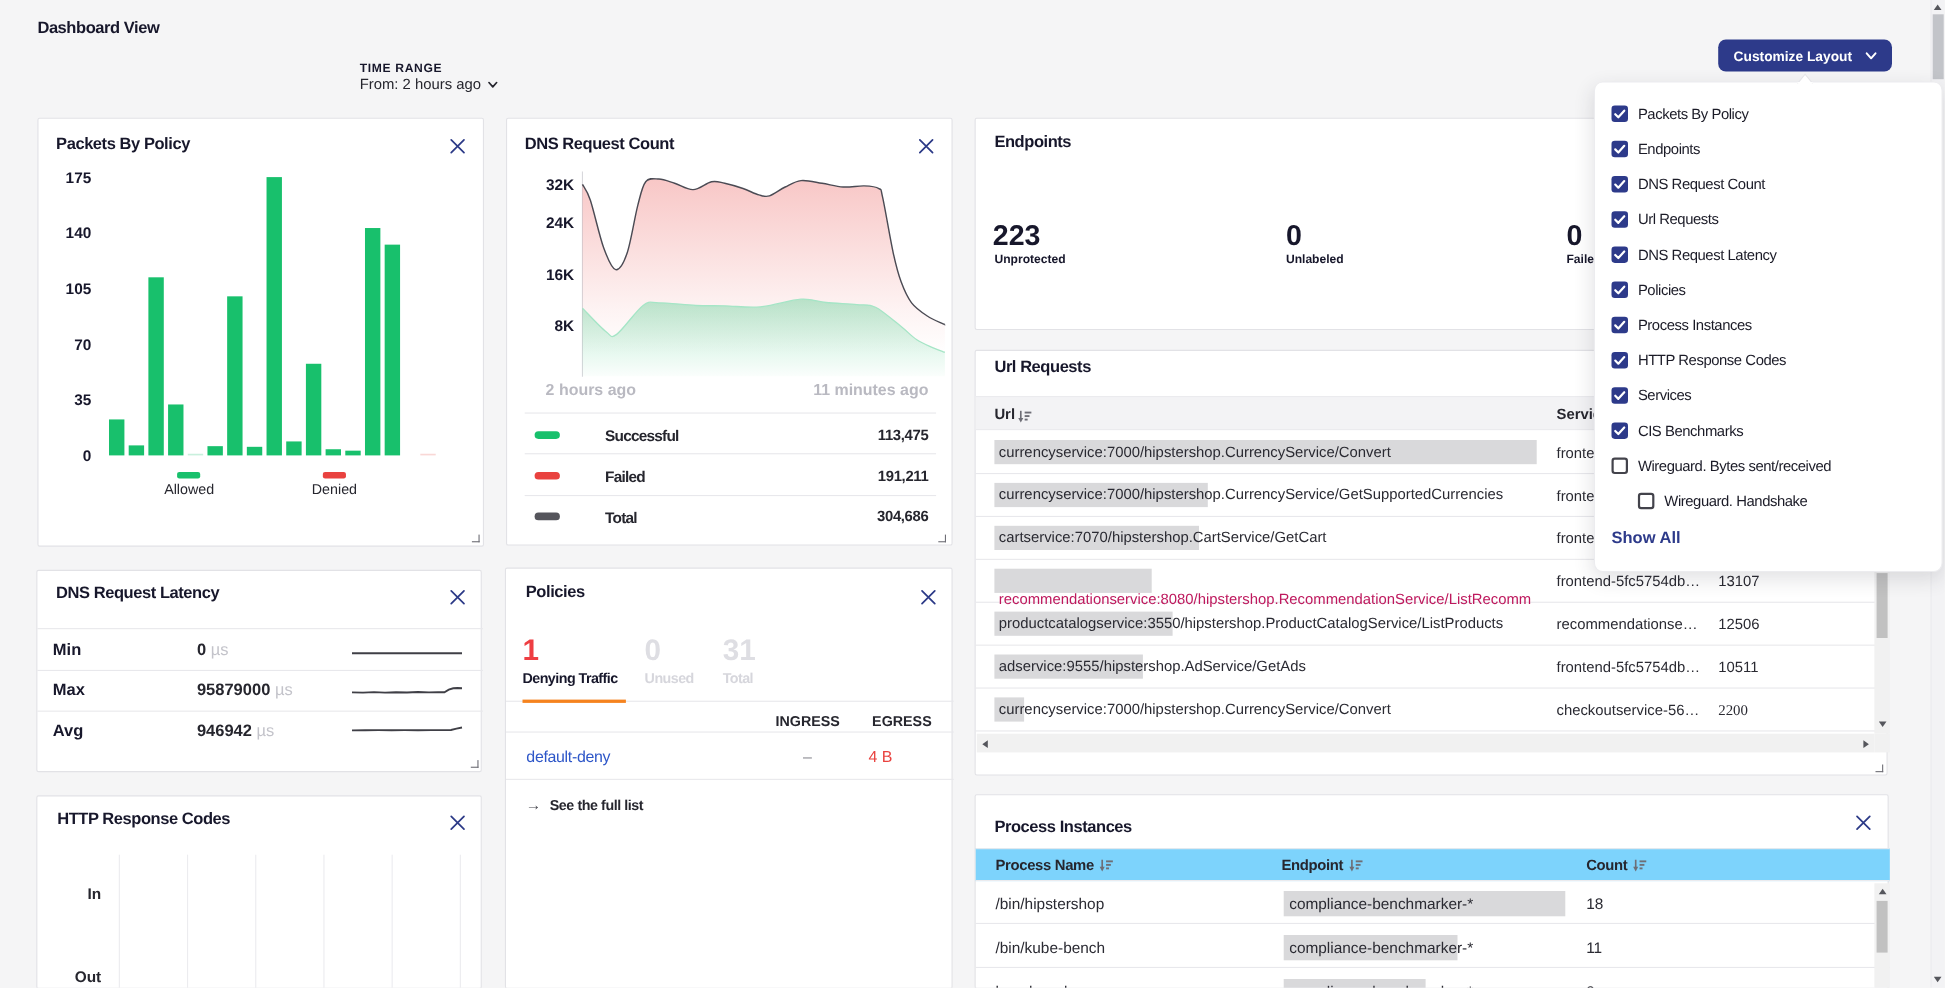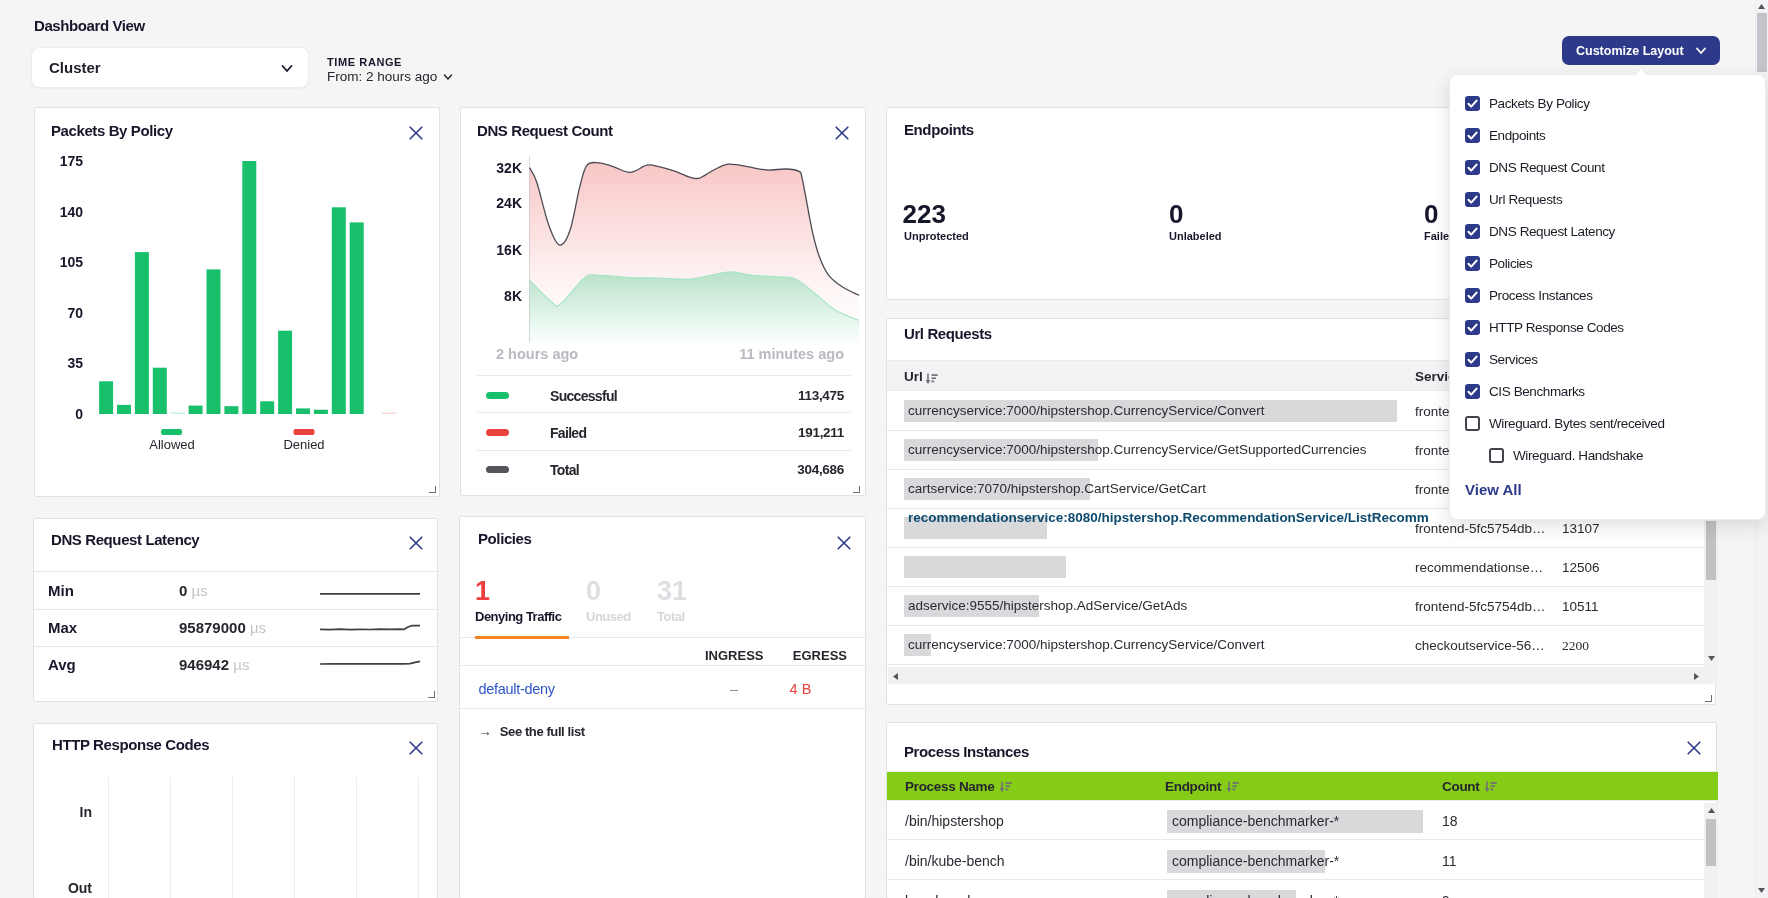--- a/index.html
+++ b/index.html
@@ -21,26 +21,20 @@
 .cb.on svg { display:block; }
 .cb.off { background:#fff; border:2px solid #43434b; }
 .cbl { margin-left:9px; font-size:13.5px; letter-spacing:-0.4px; color:#1b1b27; }
 </style>
 </head>
 <body>
 <div id="page">
 
 <div class="abs nw" style="left:34px; top:17px; font-size:15px; font-weight:700; color:#17172b; letter-spacing:-0.4px;">Dashboard View</div>
 
-<div class="abs" style="left:31px; top:47px; width:278px; height:41px; background:#fff; border:1px solid #ececee; border-radius:8px; box-shadow:0 1px 2px rgba(0,0,0,.04);">
-  <div class="abs nw" style="left:17px; top:11px; font-size:15px; font-weight:600; color:#1e1e2a;">Cluster</div>
-  <svg class="abs" style="right:14px; top:14px;" width="14" height="13" viewBox="0 0 14 13">
-        <path d="M2.5 4 L7 9 L11.5 4" fill="none" stroke="#17172b" stroke-width="1.8" stroke-linecap="round" stroke-linejoin="round"></path>
-      </svg>
-</div>
 
 <div class="abs nw" style="left:327px; top:56px; font-size:11px; font-weight:700; color:#17172b; letter-spacing:.6px;">TIME RANGE</div>
 <div class="abs nw" style="left:327px; top:69px; font-size:13.5px; color:#26262e;">From: 2 hours ago
   <svg width="10" height="8" viewBox="0 0 10 8" style="margin-left:2px;">
         <path d="M1.5 2 L5 6 L8.5 2" fill="none" stroke="#26262e" stroke-width="1.5" stroke-linecap="round" stroke-linejoin="round"></path>
       </svg>
 </div>
 
 <div class="abs" style="left:1562px; top:36px; width:158px; height:29px; background:#2d3a8a; border-radius:7px;">
   <div class="abs nw" style="left:14px; top:7.5px; font-size:12.5px; font-weight:700; color:#fff; letter-spacing:0;">Customize Layout</div>
@@ -163,23 +157,24 @@
   <div class="abs chip" style="left:17px; top:81px; width:493px; height:22px;"></div>
   <div class="abs nw" style="left:21px; top:84px; font-size:13.5px; color:#2a2a32; z-index:2;">currencyservice:7000/hipstershop.CurrencyService/Convert</div>
   <div class="sep" style="left:0px; top:111px; width:830px;"></div>
   <div class="abs chip" style="left:17px; top:120px; width:194px; height:22px;"></div>
   <div class="abs nw" style="left:21px; top:123px; font-size:13.5px; color:#2a2a32; z-index:2;">currencyservice:7000/hipstershop.CurrencyService/GetSupportedCurrencies</div>
   <div class="sep" style="left:0px; top:150px; width:830px;"></div>
   <div class="abs chip" style="left:17px; top:159px; width:186px; height:22px;"></div>
   <div class="abs nw" style="left:21px; top:162px; font-size:13.5px; color:#2a2a32; z-index:2;">cartservice:7070/hipstershop.CartService/GetCart</div>
   <div class="sep" style="left:0px; top:189px; width:830px;"></div>
   <div class="abs chip" style="left:17px; top:198px; width:143px; height:22px;"></div>
-  <div class="abs nw" style="left:21px; top:191px; font-size:13.5px; color:#0c4a6e; z-index:2;font-weight:bold;">recommendationservice:8080/hipstershop.RecommendationService/ListRecomm</div>
+  <div class="abs nw" style="left:21px; top:218px; font-size:13.5px; color:#be185d; z-index:2;">recommendationservice:8080/hipstershop.RecommendationService/ListRecomm</div>
   <div class="sep" style="left:0px; top:228px; width:830px;"></div>
   <div class="abs chip" style="left:17px; top:237px; width:162px; height:22px;"></div>
+  <div class="abs nw" style="left:21px; top:240px; font-size:13.5px; color:#2a2a32; z-index:2;">productcatalogservice:3550/hipstershop.ProductCatalogService/ListProducts</div>
   <div class="sep" style="left:0px; top:267px; width:830px;"></div>
   <div class="abs chip" style="left:17px; top:276px; width:135px; height:22px;"></div>
   <div class="abs nw" style="left:21px; top:279px; font-size:13.5px; color:#2a2a32; z-index:2;">adservice:9555/hipstershop.AdService/GetAds</div>
   <div class="sep" style="left:0px; top:306px; width:830px;"></div>
   <div class="abs chip" style="left:17px; top:315px; width:27px; height:22px;"></div>
   <div class="abs nw" style="left:21px; top:318px; font-size:13.5px; color:#2a2a32; z-index:2;">currencyservice:7000/hipstershop.CurrencyService/Convert</div>
   <div class="sep" style="left:0px; top:345px; width:830px;"></div>
 
   <div class="abs nw" style="left:528px; top:85px; font-size:13.5px; color:#2a2a32;">frontend-5fc5754db…</div>
   <div class="abs nw" style="left:528px; top:124px; font-size:13.5px; color:#2a2a32;">frontend-5fc5754db…</div>
@@ -271,21 +266,21 @@
   <div class="vline" style="left:322px; top:53px; height:123px;"></div>
   <div class="vline" style="left:384px; top:53px; height:123px;"></div>
   <div class="abs nw" style="left:0px; top:80px; width:58px; font-size:14px; font-weight:700; color:#26262e; text-align:right;">In</div>
   <div class="abs nw" style="left:0px; top:156px; width:58px; font-size:14px; font-weight:700; color:#26262e; text-align:right;">Out</div>
 </div>
 <div class="card" id="c8" style="left:886px; top:722px; width:831px; height:177px;">
   <div class="ct" style="left:17px; top:20px;">Process Instances</div>
   <svg class="xbtn" style="left:800px; top:18px;" width="14" height="14" viewBox="0 0 14 14">
         <path d="M1.2 1.2 L12.8 12.8 M12.8 1.2 L1.2 12.8" stroke="#2c3a87" stroke-width="1.6" stroke-linecap="round"></path>
       </svg>
-  <div class="abs" style="left:0px; top:48px; width:831px; height:30px; background:#84cc16; border-top:1px solid #ebebee; border-bottom:1px solid #ebebee; box-sizing:border-box;">
+  <div class="abs" style="left:0px; top:48px; width:831px; height:30px; background:#7dd3fc; border-top:1px solid #ebebee; border-bottom:1px solid #ebebee; box-sizing:border-box;">
     <div class="abs nw" style="left:18px; top:7px; font-size:13.5px; letter-spacing:-0.3px; font-weight:700; color:#26262e;">Process Name</div>
     <svg class="abs" style="left:112px; top:9px;" width="13" height="12" viewBox="0 0 13 12">
           <path d="M3 0.5 L3 7.5" stroke="#6e6e76" stroke-width="1.5" fill="none"></path>
           <path d="M0.7 7 L5.3 7 L3 11.2 Z" fill="#6e6e76"></path>
           <rect x="6.5" y="1.2" width="6.2" height="1.7" fill="#6e6e76"></rect>
           <rect x="6.5" y="4.4" width="4.4" height="1.7" fill="#6e6e76"></rect>
           <rect x="6.5" y="7.6" width="2.7" height="1.7" fill="#6e6e76"></rect>
         </svg>
     <div class="abs nw" style="left:278px; top:7px; font-size:13.5px; letter-spacing:-0.3px; font-weight:700; color:#26262e;">Endpoint</div>
     <svg class="abs" style="left:339px; top:9px;" width="13" height="12" viewBox="0 0 13 12">
@@ -414,21 +409,21 @@
         <span class="cbl">CIS Benchmarks</span>
       </div>
   <div class="cbrow" style="top:341.5px;">
         <span class="cb off"></span>
         <span class="cbl">Wireguard. Bytes sent/received</span>
       </div>
   <div class="cbrow" style="top:373.5px;padding-left:24px;">
         <span class="cb off"></span>
         <span class="cbl">Wireguard. Handshake</span>
       </div>
-  <div class="abs nw" style="left:16px; top:407px; font-size:15px; font-weight:700; color:#2d3a8a;">View All</div>
+  <div class="abs nw" style="left:16px; top:407px; font-size:15px; font-weight:700; color:#2d3a8a;">Show All</div>
 </div>
 
 <div class="abs" style="left:1755px; top:0; width:13px; height:898px; background:#f3f3f5; border-left:1px solid #ebebee;"></div>
 <svg class="abs" style="left:1757px; top:3px;" width="9" height="8" viewBox="0 0 9 8">
       <path d="M4.5 1 L8 6 L1 6 Z" fill="#55565c"></path>
     </svg>
 <svg class="abs" style="left:1757px; top:886px;" width="9" height="8" viewBox="0 0 9 8">
       <path d="M1 2 L8 2 L4.5 7 Z" fill="#55565c"></path>
     </svg>
 <div class="abs" style="left:1756.5px; top:13px; width:10px; height:59px; background:#c2c4c9;"></div>

